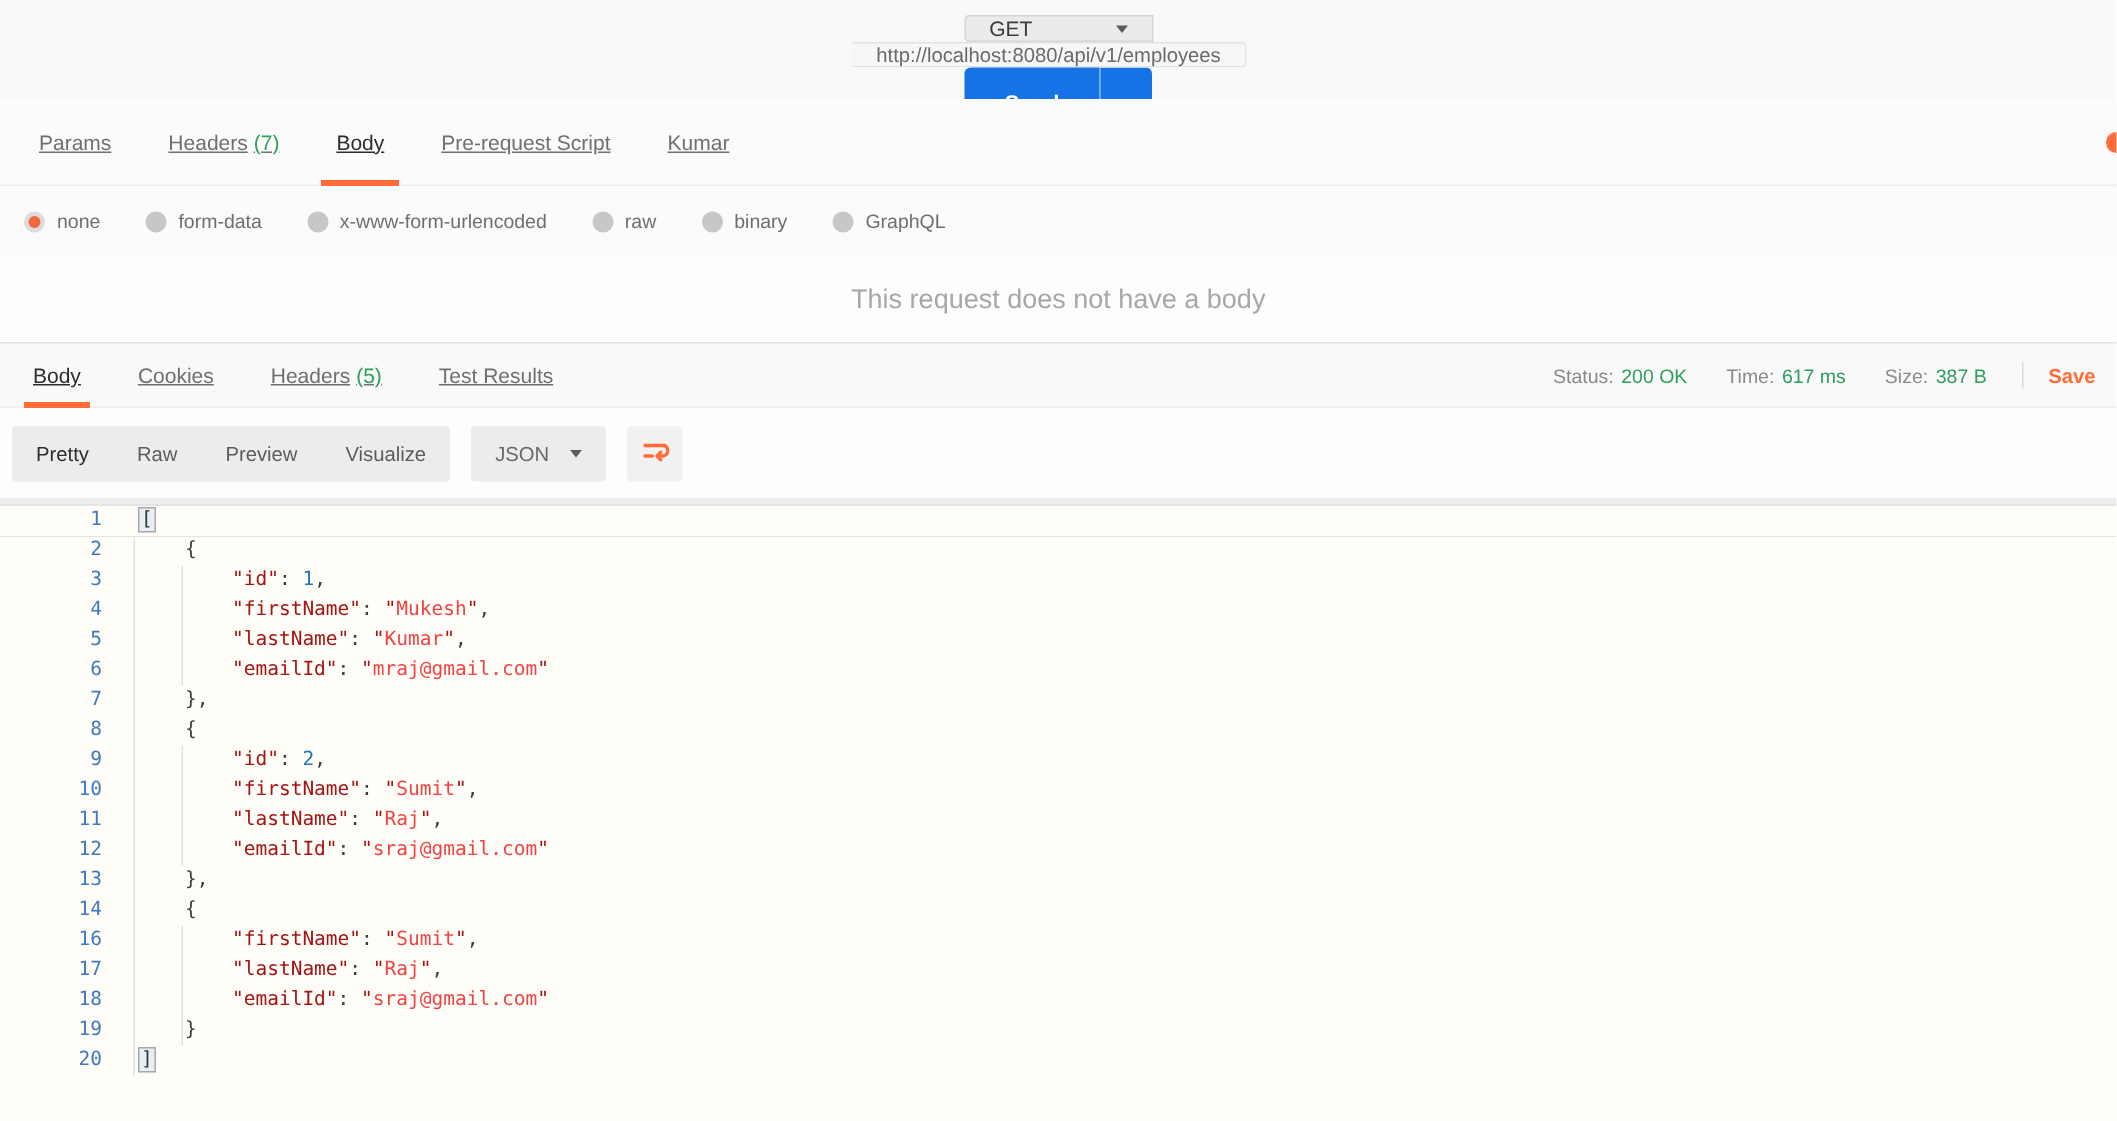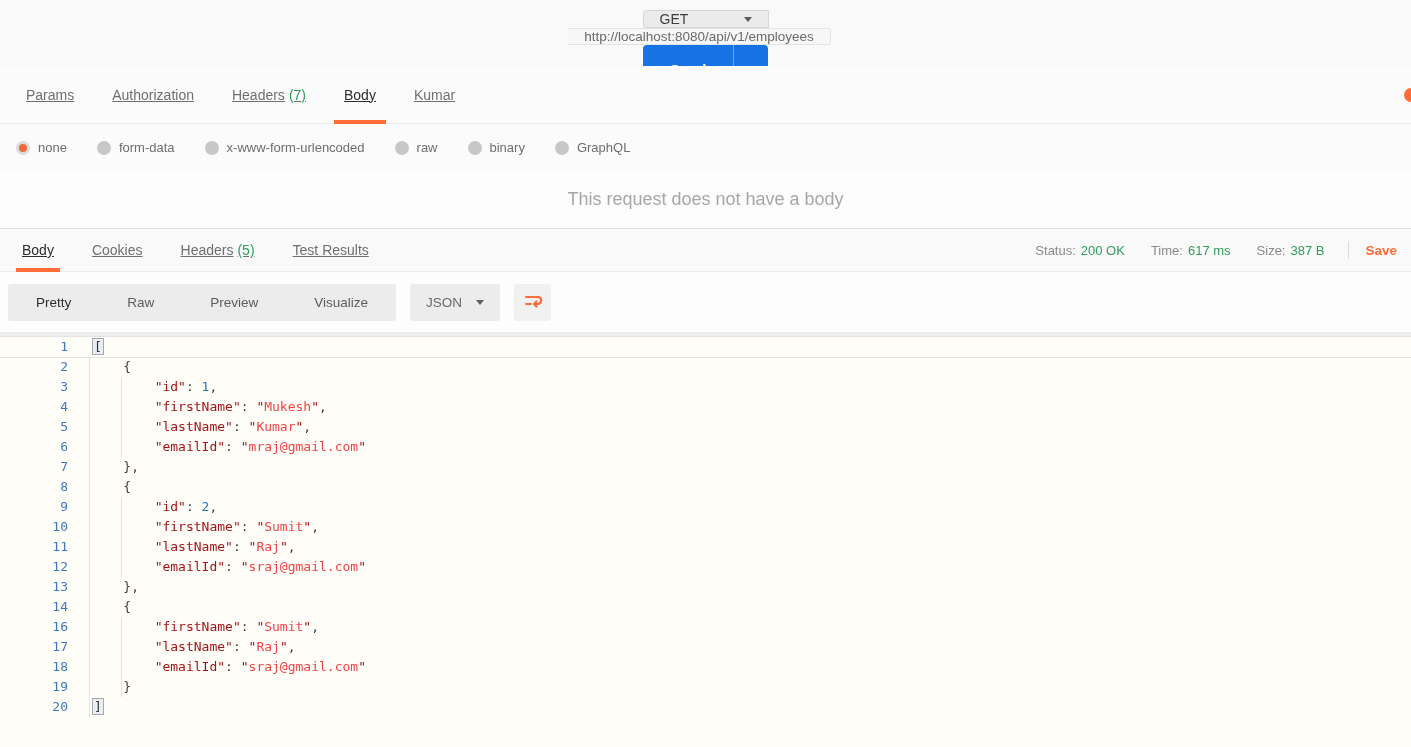--- a/index.html
+++ b/index.html
@@ -56,21 +56,21 @@
   .resp-meta { margin-left:auto; display:flex; align-items:center; gap:10px; font-size:13px; white-space:nowrap; }
   .meta-item { display:flex; gap:5px; margin-left:16px; }
   .meta-label { color:#8a8a8a; }
   .meta-value { color:#2e9e5b; }
   .meta-divider { width:1px; height:18px; background:#dcdcdc; margin-left:14px; }
   .save-link { color:#ff6c37; font-weight:bold; font-size:13.5px; margin-left:6px; cursor:pointer; }
 
   
   .resp-toolbar { height:60px; display:flex; align-items:center; padding:0 8px; gap:14px; background:#fdfdfd; }
   .view-switch { display:flex; height:37px; background:#ececec; border-radius:3px; align-items:stretch; }
-  .view-item { display:flex; align-items:center; padding:0 28px; font-size:13.5px; color:#5c5c5c; cursor:pointer; }
+  .view-item { display:flex; align-items:center; padding:0 16px; font-size:13.5px; color:#5c5c5c; cursor:pointer; }
   .view-item.active { color:#2d2d2d; }
   .lang-select { height:37px; background:#ececec; border-radius:3px; display:flex; align-items:center;
     gap:14px; padding:0 16px; font-size:13.5px; color:#6a6a6a; cursor:pointer; }
   .wrap-btn { width:37px; height:37px; background:#f1f1f1; border-radius:3px; display:flex;
     align-items:center; justify-content:center; cursor:pointer; }
 
   
   .editor { height:415px; background:#fffdf8; position:relative; }
   .editor-topstrip { height:5px; background:#ededed; }
   .editor-body { position:relative; font-family:"DejaVu Sans Mono","Liberation Mono",monospace;
@@ -103,28 +103,28 @@
       </button>
     </div>
   </div>
 
   <div class="req-tabs" id="reqTabs">
     <div class="comment-badge"></div>
   <div class="tab">
         <span class="tab-label">Params</span>
       </div>
       <div class="tab">
-        <span class="tab-label">Authorization</span>
-      </div>
-      <div class="tab">
         <span class="tab-label">Headers</span>
         <span class="tab-count">(7)</span>
       </div>
       <div class="tab active">
         <span class="tab-label">Body</span>
+      </div>
+      <div class="tab">
+        <span class="tab-label">Pre-request Script</span>
       </div>
       <div class="tab">
         <span class="tab-label">Kumar</span>
       </div>
     </div>
 
   <div class="body-type-row" id="bodyTypes">
       <div class="radio-opt">
         <span class="radio selected"></span>
         <span>none</span>

